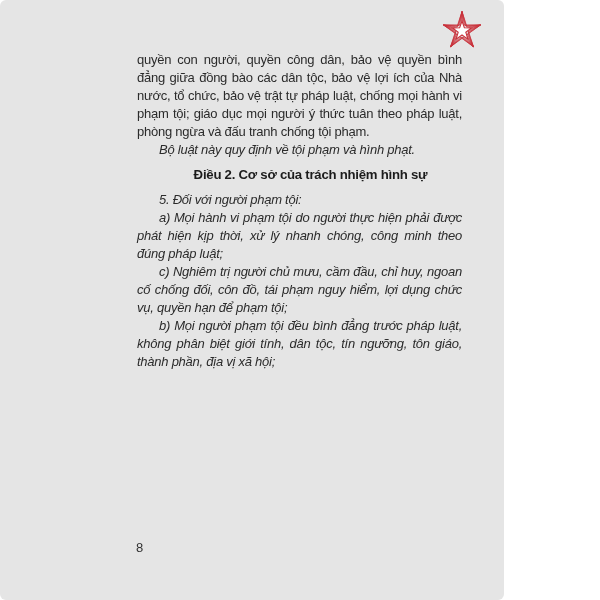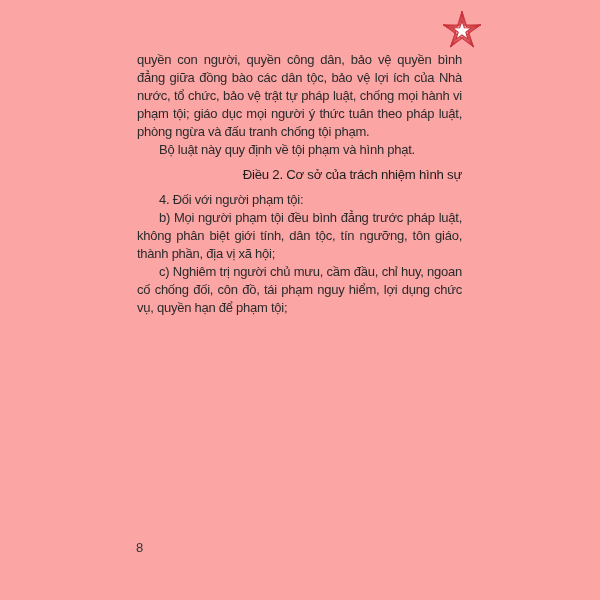--- a/index.html
+++ b/index.html
@@ -2,25 +2,26 @@
 <html lang="vi"><head>
 <meta charset="utf-8">
 <style>
   html, body {
     margin: 0;
     padding: 0;
     background: #ffffff;
   }
   .page {
     position: relative;
-    width: 600px;
+    width: 504px;
     height: 600px;
-    background: #fca5a5;
+    background: #e5e5e5;
     font-family: "Liberation Sans", sans-serif;
     overflow: hidden;
+    border-radius: 6px;
   }
   .logo {
     position: absolute;
     left: 441px;
     top: 10px;
     width: 42px;
     height: 42px;
   }
   .text-column {
     position: absolute;
@@ -31,28 +32,29 @@
     font-size: 13px;
     line-height: 18px;
     letter-spacing: -0.25px;
     text-align: justify;
   }
   .text-column .body {
     margin: 0;
   }
   .text-column .indent {
     text-indent: 22px;
+    font-style: italic;
   }
   .text-column .heading {
-    font-weight: normal;
+    font-weight: bold;
     color: #1c1c1c;
     text-indent: 22px;
     margin: 7px 0 7px 0;
     font-size: 13.2px;
-    text-align: right;
+    text-align: center;
   }
   .page-number {
     position: absolute;
     left: 136px;
     top: 540px;
     font-size: 13px;
     color: #333333;
   }
 </style>
 </head>
@@ -118,20 +120,21 @@
         <line x1="2.41" y1="14.28" x2="17.18" y2="14.70" stroke="#c8313a" stroke-width="0.7"></line>
         <line x1="2.41" y1="14.28" x2="18.25" y2="14.26" stroke="#c8313a" stroke-width="0.7"></line>
         <path d="M20.00 10.50 L22.23 16.93 L29.04 17.06 L23.61 21.17 L25.58 27.69 L20.00 23.80 L14.42 27.69 L16.39 21.17 L10.96 17.06 L17.77 16.93 Z" fill="#ffffff" stroke="#c8313a" stroke-width="1"></path>
       </g>
   </svg>
 
   <div class="text-column">
       <div class="body">quyền con người, quyền công dân, bảo vệ quyền bình đẳng giữa đồng bào các dân tộc, bảo vệ lợi ích của Nhà nước, tổ chức, bảo vệ trật tự pháp luật, chống mọi hành vi phạm tội; giáo dục mọi người ý thức tuân theo pháp luật, phòng ngừa và đấu tranh chống tội phạm.</div>
       <div class="body indent">Bộ luật này quy định về tội phạm và hình phạt.</div>
       <div class="heading">Điều 2. Cơ sở của trách nhiệm hình sự</div>
-      <div class="body indent">4. Đối với người phạm tội:</div>
+      <div class="body indent">5. Đối với người phạm tội:</div>
+      <div class="body indent">a) Mọi hành vi phạm tội do người thực hiện phải được phát hiện kịp thời, xử lý nhanh chóng, công minh theo đúng pháp luật;</div>
+      <div class="body indent">c) Nghiêm trị người chủ mưu, cầm đầu, chỉ huy, ngoan cố chống đối, côn đồ, tái phạm nguy hiểm, lợi dụng chức vụ, quyền hạn để phạm tội;</div>
       <div class="body indent">b) Mọi người phạm tội đều bình đẳng trước pháp luật, không phân biệt giới tính, dân tộc, tín ngưỡng, tôn giáo, thành phần, địa vị xã hội;</div>
-      <div class="body indent">c) Nghiêm trị người chủ mưu, cầm đầu, chỉ huy, ngoan cố chống đối, côn đồ, tái phạm nguy hiểm, lợi dụng chức vụ, quyền hạn để phạm tội;</div>
     </div>
 
   <div class="page-number">8</div>
 
 </div>
 
 </body></html>

